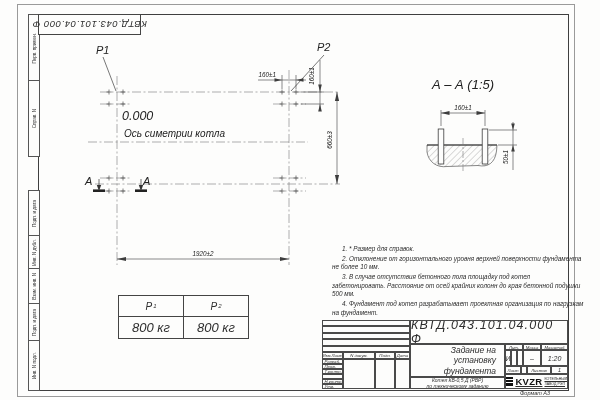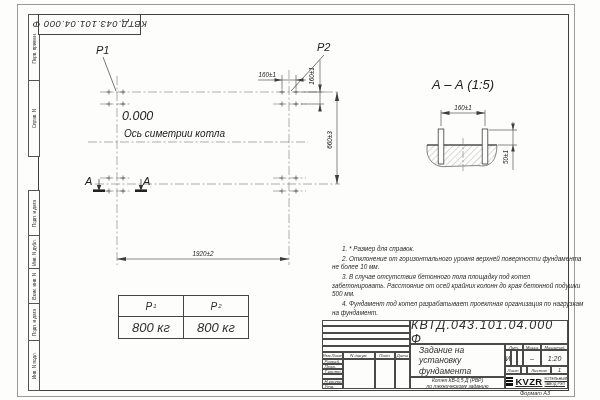--- a/index.html
+++ b/index.html
@@ -22,21 +22,21 @@
   .loads .cell:last-child{border-right:none;}
   .loads .hdr{border-bottom:1px solid #444;}
   .loads sub{font-size:6px;margin-left:1px;}
   .loads .val{font-size:13px;}
   .notes{left:332px;top:245px;width:252px;}
   .notes p{margin:0 0 1.2px 0;font-style:italic;font-size:6.35px;line-height:8.6px;text-indent:10px;color:#2b2b2b;}
   .tb{position:absolute;border:0.7px solid #4a4a4a;box-sizing:border-box;background:transparent;
       font-style:italic;font-size:4.3px;display:flex;align-items:center;justify-content:center;overflow:hidden;}
   .tb.lbl{justify-content:flex-start;padding-left:1.5px;}
   .docnum{font-size:12.5px;letter-spacing:1.1px;font-style:italic;}
-  .ttl{font-size:8.5px;line-height:10.4px;text-align:left;}
+  .ttl{font-size:8.5px;line-height:10.4px;text-align:right;}
   .desc{font-size:5px;line-height:6px;text-align:center;}
   .logo-cell{display:flex;align-items:center;justify-content:center;gap:2px;font-style:normal;}
   .logo-icon{width:9px;height:9px;background:#111;
      background-image:linear-gradient(#111 25%,#fff 25%,#fff 35%,#111 35%,#111 60%,#fff 60%,#fff 70%,#111 70%);}
   .logo-txt{font-weight:bold;font-size:9.5px;letter-spacing:0.3px;font-style:normal;color:#111;}
   .logo-cap{font-size:3.6px;line-height:4.2px;font-style:normal;color:#222;text-align:left;}
   .fmt{left:520px;top:389.5px;font-style:italic;font-size:5.5px;color:#333;}
 </style>
 </head>
 <body>

